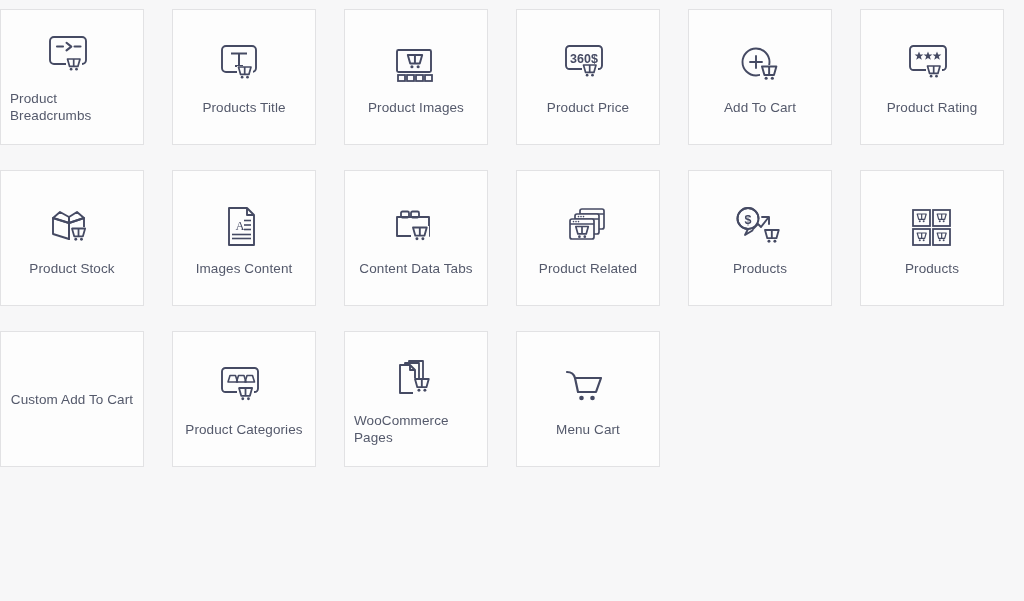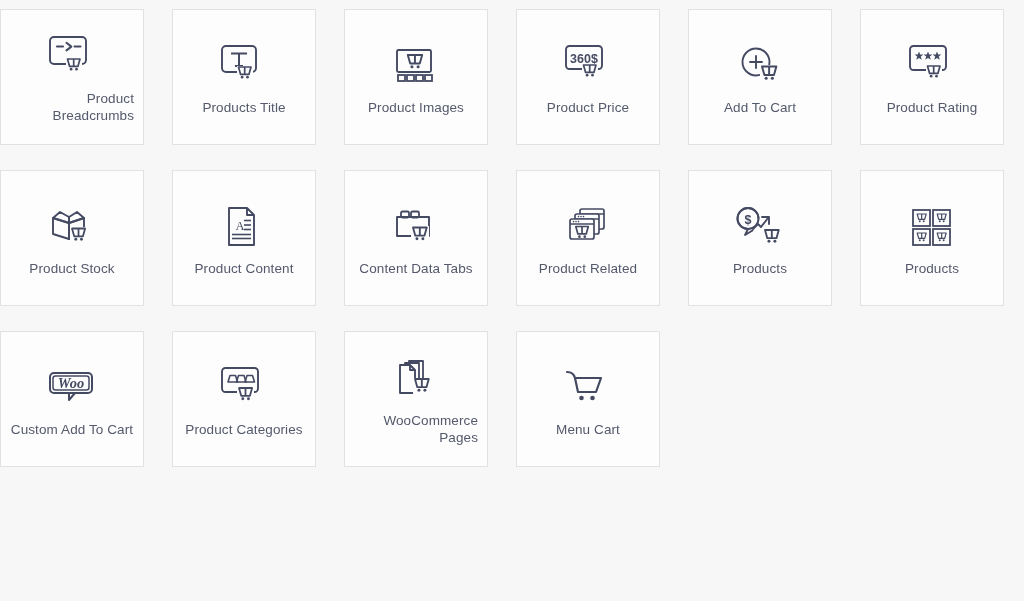--- a/index.html
+++ b/index.html
@@ -19,21 +19,21 @@
   }
   .card {
     width: 144px;
     height: 136px;
     background: #fdfdfd;
     border: 1px solid #e2e2e4;
     display: flex;
     flex-direction: column;
     align-items: center;
     justify-content: center;
-    text-align: right;
+    text-align: left;
     cursor: pointer;
   }
   .icon-wrap {
     height: 56px;
     display: flex;
     align-items: center;
     justify-content: center;
     margin-bottom: 4px;
   }
   .icon-wrap svg { display: block; }
@@ -182,21 +182,21 @@
       <path d="M8 3 L26 3 L33 10 L33 40 L8 40 Z" fill="none" stroke="#454a63" stroke-width="1.9" stroke-linejoin="round"></path>
       <path d="M26 3 L26 10 L33 10" fill="none" stroke="#454a63" stroke-width="1.9" stroke-linejoin="round"></path>
       <text x="14.5" y="25" font-family="Liberation Serif, serif" font-size="12.5" fill="#454a63">A</text>
       <line x1="23" y1="15.5" x2="30" y2="15.5" stroke="#454a63" stroke-width="1.6"></line>
       <line x1="23" y1="20" x2="30" y2="20" stroke="#454a63" stroke-width="1.6"></line>
       <line x1="23" y1="24.5" x2="30" y2="24.5" stroke="#454a63" stroke-width="1.6"></line>
       <line x1="11" y1="29.5" x2="30" y2="29.5" stroke="#454a63" stroke-width="1.6"></line>
       <line x1="11" y1="33.5" x2="30" y2="33.5" stroke="#454a63" stroke-width="1.6"></line>
     </svg>
       </div>
-      <div class="label">Product Content</div>
+      <div class="label">Images Content</div>
     </div>
     <div class="card">
       <div class="icon-wrap">
     <svg width="46" height="44" viewBox="0 0 46 44">
       <rect x="8" y="5.5" width="8" height="6" rx="1.5" fill="none" stroke="#454a63" stroke-width="1.8"></rect>
       <rect x="18" y="5.5" width="8" height="6" rx="1.5" fill="none" stroke="#454a63" stroke-width="1.8"></rect>
       <path d="M4 11 L36 11 L36 30 L4 30 Z" fill="none" stroke="#454a63" stroke-width="1.9" stroke-linejoin="round"></path>
       <rect x="18" y="20" width="18" height="16" fill="#fdfdfd"></rect>
       <g transform="translate(20,21.5) scale(1.1)">
     <path d="M0 0 L12.5 0 L10.4 7.4 L2.1 7.4 Z" fill="none" stroke="#454a63" stroke-width="1.7" stroke-linejoin="round"></path>
@@ -281,28 +281,20 @@
     <path d="M0 0 L12.5 0 L10.4 7.4 L2.1 7.4 Z" fill="none" stroke="#454a63" stroke-width="1.7" stroke-linejoin="round"></path>
     <line x1="6.2" y1="0" x2="6.2" y2="7.4" stroke="#454a63" stroke-width="1.7"></line>
     <circle cx="3.6" cy="10.2" r="1.35" fill="#454a63"></circle>
     <circle cx="9" cy="10.2" r="1.35" fill="#454a63"></circle>
   </g>
     </svg>
       </div>
       <div class="label">Products</div>
     </div>
     <div class="card">
-      <div class="icon-wrap">
-    <svg width="50" height="40" viewBox="0 0 50 40">
-      <rect x="3" y="4" width="42" height="20" rx="4" fill="none" stroke="#454a63" stroke-width="2"></rect>
-      <rect x="6" y="7" width="36" height="14" rx="2.5" fill="none" stroke="#454a63" stroke-width="1.5"></rect>
-      <path d="M22 24 L22 31 L28 24 Z" fill="#fdfdfd" stroke="#454a63" stroke-width="2" stroke-linejoin="round"></path>
-      <text x="24" y="19" font-family="Liberation Serif, serif" font-size="14.5" font-style="italic" font-weight="bold" fill="#454a63" text-anchor="middle">Woo</text>
-    </svg>
-      </div>
       <div class="label">Custom Add To Cart</div>
     </div>
     <div class="card">
       <div class="icon-wrap">
     <svg width="46" height="44" viewBox="0 0 46 44">
       <rect x="1" y="1" width="36" height="24" rx="3.5" ry="3.5" fill="none" stroke="#454a63" stroke-width="1.9"></rect>
       <path d="M7 15 L9 8.5 L14.5 8.5 L16.5 15 Z" fill="none" stroke="#454a63" stroke-width="1.6" stroke-linejoin="round"></path>
       <path d="M15.5 15 L17.5 8.5 L23 8.5 L25 15 Z" fill="none" stroke="#454a63" stroke-width="1.6" stroke-linejoin="round"></path>
       <path d="M24 15 L26 8.5 L31.5 8.5 L33.5 15 Z" fill="none" stroke="#454a63" stroke-width="1.6" stroke-linejoin="round"></path>
       <rect x="16" y="20" width="17" height="15" fill="#fdfdfd"></rect>

